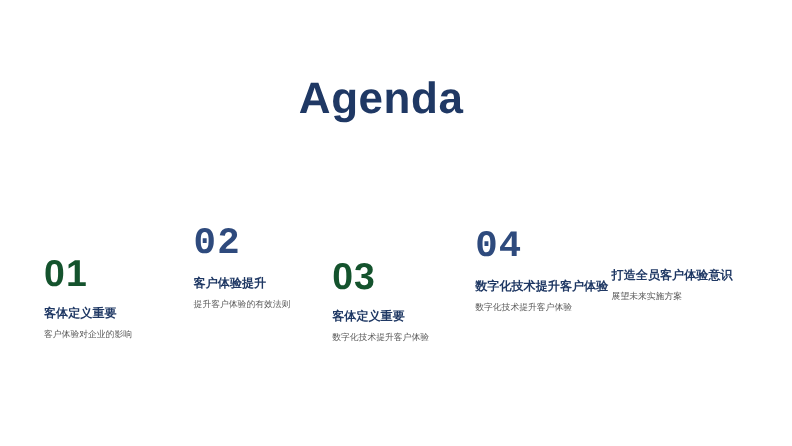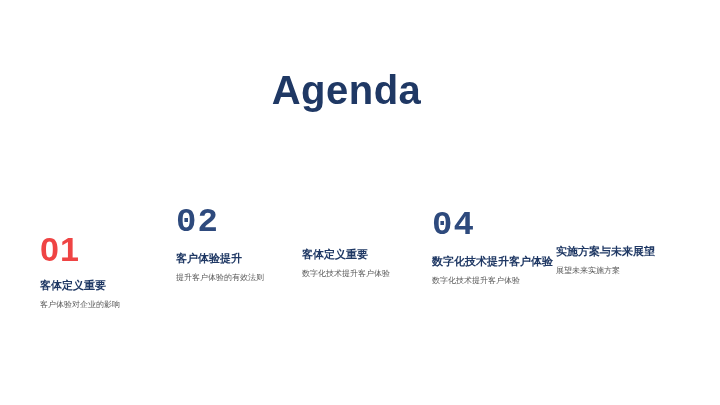--- a/index.html
+++ b/index.html
@@ -30,21 +30,21 @@
     color: #1F3864;
     letter-spacing: 0.5px;
     line-height: 1.1;
   }
   .agenda-item {
     position: absolute;
   }
   .item-number {
     font-size: 34px;
     font-weight: bold;
-    color: #ef4444;
+    color: #14532d;
     line-height: 1;
     letter-spacing: 1px;
   }
   .item-number.dark {
     color: #2E4A7D;
     font-family: Liberation Mono, monospace;
   }
   .item-title {
     font-size: 11px;
     font-weight: bold;
@@ -82,28 +82,29 @@
     <div class="item-desc">客户体验对企业的影响</div>
   </div>
 
   <div class="agenda-item" id="item-02">
     <div class="item-number dark">02</div>
     <div class="item-title">客户体验提升</div>
     <div class="item-desc">提升客户体验的有效法则</div>
   </div>
 
   <div class="agenda-item" id="item-03">
+    <div class="item-number">03</div>
     <div class="item-title">客体定义重要</div>
     <div class="item-desc">数字化技术提升客户体验</div>
   </div>
 
   <div class="agenda-item" id="item-04">
     <div class="item-number dark">04</div>
     <div class="item-title">数字化技术提升客户体验</div>
     <div class="item-desc">数字化技术提升客户体验</div>
   </div>
 
   <div class="agenda-item" id="item-05">
-    <div class="item-title">实施方案与未来展望</div>
+    <div class="item-title">打造全员客户体验意识</div>
     <div class="item-desc">展望未来实施方案</div>
   </div>
 
 </div>
 
 </body></html>

